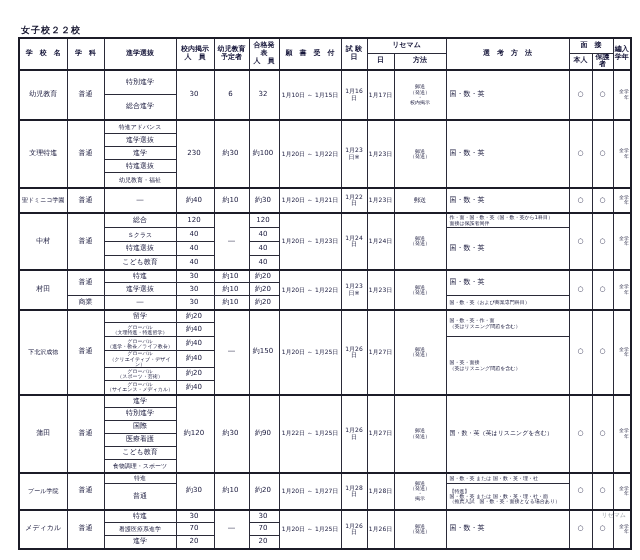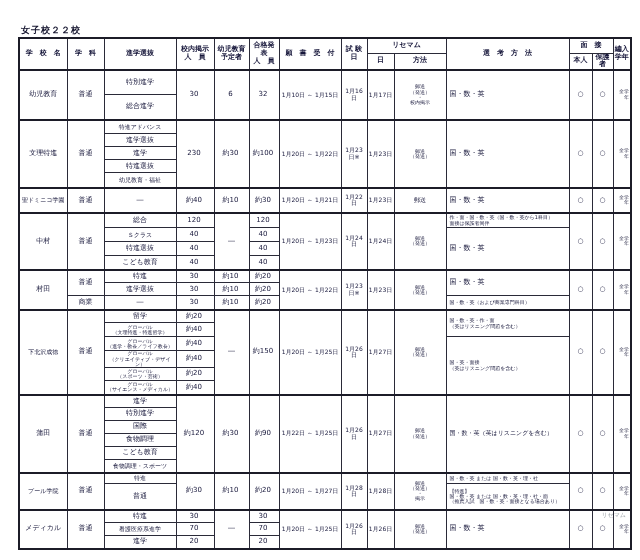--- a/index.html
+++ b/index.html
@@ -269,21 +269,21 @@
             <td rowspan="6">○</td>
             <td rowspan="6" class="g">全学年</td>
           </tr>
           <tr style="height: 13px;">
             <td>特別進学</td>
           </tr>
           <tr style="height: 13px;">
             <td>国際</td>
           </tr>
           <tr style="height: 13px;">
-            <td>食物調理</td>
+            <td>医療看護</td>
           </tr>
           <tr style="height: 13px;">
             <td>こども教育</td>
           </tr>
           <tr style="height: 13px;">
             <td class="xs">食物調理・スポーツ</td>
           </tr>
           <tr class="gt" style="height: 11px;">
             <td rowspan="2" class="xs">プール学院</td>
             <td rowspan="2">普通</td>

